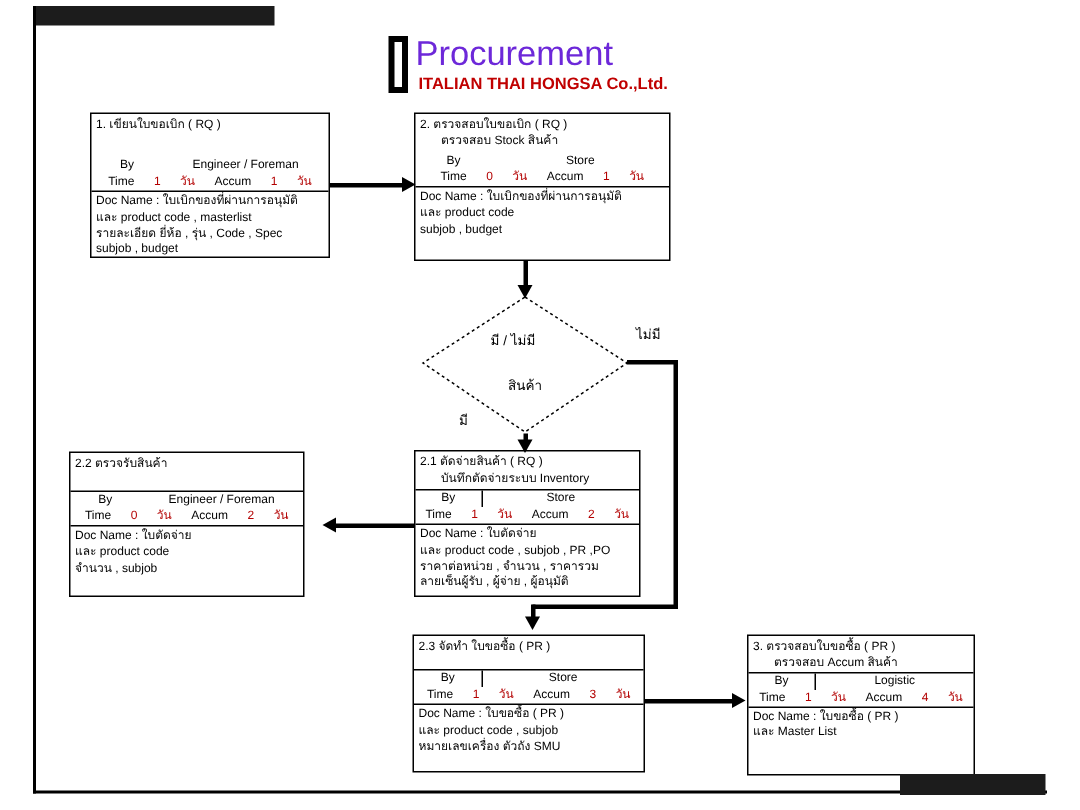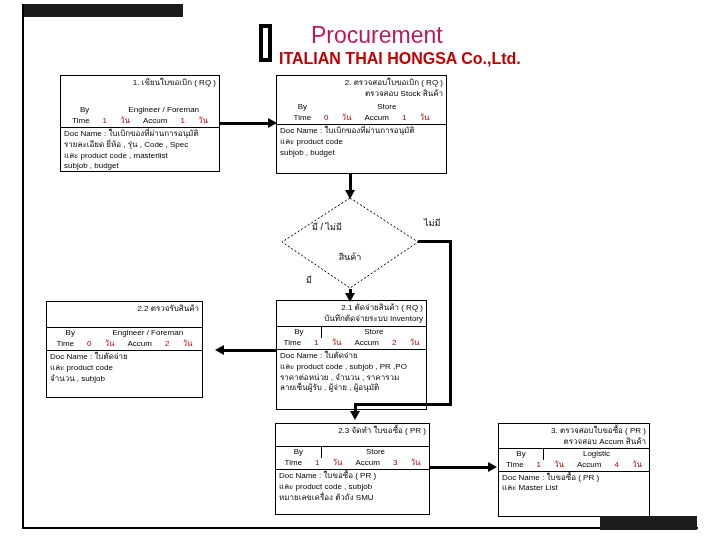--- a/index.html
+++ b/index.html
@@ -7,60 +7,60 @@
   #slide { position:relative; width:720px; height:540px; background:#fff; overflow:hidden; }
 
   
   .top-bar       { position:absolute; left:23px;  top:4px;   width:160px; height:13px; background:#1c1c1c; }
   .left-border   { position:absolute; left:22px;  top:4px;   width:2px;   height:525px; background:#000; }
   .bottom-border { position:absolute; left:22px;  top:527px; width:676px; height:2px;  background:#000; }
   .br-bar        { position:absolute; left:600px; top:516px; width:97px;  height:14px; background:#1c1c1c; z-index:6; }
 
   
   .tofu     { position:absolute; left:259px; top:24px; width:13px; height:38px; border:4px solid #000; background:#fff; }
-  .h-title  { position:absolute; left:277px; top:22px; font-size:23px; color:#be185d;margin-left:34px; }
-  .h-sub    { position:absolute; left:279px; top:50px; font-size:16px; font-weight:bold; color:#c00000; }
+  .h-title  { position:absolute; left:277px; top:22px; font-size:23px; color:#6d28d9; }
+  .h-sub    { position:absolute; left:279px; top:50px; font-size:11px; font-weight:bold; color:#c00000; }
 
   
   .pbox { position:absolute; border:1.5px solid #000; background:#fff; display:flex; flex-direction:column; font-size:8px; line-height:1.35; }
-  .ptitle { padding:2px 3px 0 3px;text-align:right; }
+  .ptitle { padding:2px 3px 0 3px; }
   .title2 { display:block; margin-left:14px; }
   .prow { height:12px; display:flex; align-items:center; flex:none; }
   .toplined { border-top:1px solid #000; }
   .by-cell { width:30%; text-align:center; }
   .divided .by-cell { border-right:1px solid #000; height:100%; display:flex; align-items:center; justify-content:center; }
   .role-cell { flex:1; text-align:center; }
   .time-row { justify-content:center; border-bottom:1px solid #000; gap:13px; }
   .pdoc { flex:1; padding:1px 3px; }
   .pdoc div { white-space:nowrap; }
   .red { color:#b30000; }
 
   #box1  { left:60px;  top:75px;  width:160px; height:97px; }
   #box1 .ptitle { min-height:28px; }
   #box2  { left:276px; top:75px;  width:171px; height:99px; }
   #box2 .ptitle { min-height:25px; }
   #box22 { left:46px;  top:301px; width:157px; height:97px; }
   #box22 .ptitle { min-height:25px; }
-  #box21 { left:276px; top:300px; width:151px; height:110px; }
+  #box21 { left:276px; top:300px; width:151px; height:98px; }
   #box21 .ptitle { min-height:25px; }
   #box23 { left:275px; top:423px; width:155px; height:92px; }
   #box23 .ptitle { min-height:22px; }
   #box3  { left:498px; top:423px; width:152px; height:94px; }
   #box3 .ptitle { min-height:22px; }
 
   
   .shaft { position:absolute; background:#000; }
   .ah { position:absolute; width:0; height:0; }
   .ah-right { border-top:5px solid transparent; border-bottom:5px solid transparent; border-left:9px solid #000; }
   .ah-left  { border-top:5px solid transparent; border-bottom:5px solid transparent; border-right:9px solid #000; }
   .ah-down  { border-left:5px solid transparent; border-right:5px solid transparent; border-top:9px solid #000; }
 
   
   #diamond-svg { position:absolute; left:277px; top:195px; }
-  .d-text1 { position:absolute; left:312px; top:220px; width:100px; text-align:left; font-size:9px; }
+  .d-text1 { position:absolute; left:292px; top:220px; width:100px; text-align:center; font-size:9px; }
   .d-text2 { position:absolute; left:300px; top:250px; width:100px; text-align:center; font-size:9px; }
   .lbl-no  { position:absolute; left:424px; top:216px; font-size:9px; }
   .lbl-yes { position:absolute; left:306px; top:273px; font-size:9px; }
 </style>
 </head>
 <body>
 
 <div id="slide">
 
   <div class="top-bar"></div>
@@ -81,22 +81,22 @@
     <div class="prow time-row">
       <span>Time</span>
         <span class="red">1</span>
         <span class="red">วัน</span>
         <span>Accum</span>
         <span class="red">1</span>
         <span class="red">วัน</span>
     </div>
     <div class="pdoc">
       <div>Doc Name : ใบเบิกของที่ผ่านการอนุมัติ</div>
+      <div>และ product code , masterlist</div>
       <div>รายละเอียด ยี่ห้อ , รุ่น , Code , Spec</div>
-      <div>และ product code , masterlist</div>
       <div>subjob , budget</div>
     </div>
   </div>
 
   <div class="pbox" id="box2">
     <div class="ptitle"><span>2.  ตรวจสอบใบขอเบิก ( RQ )</span><span class="title2">ตรวจสอบ Stock สินค้า</span></div>
     <div class="prow">
       <span class="by-cell">By</span>
       <span class="role-cell">Store</span>
     </div>

